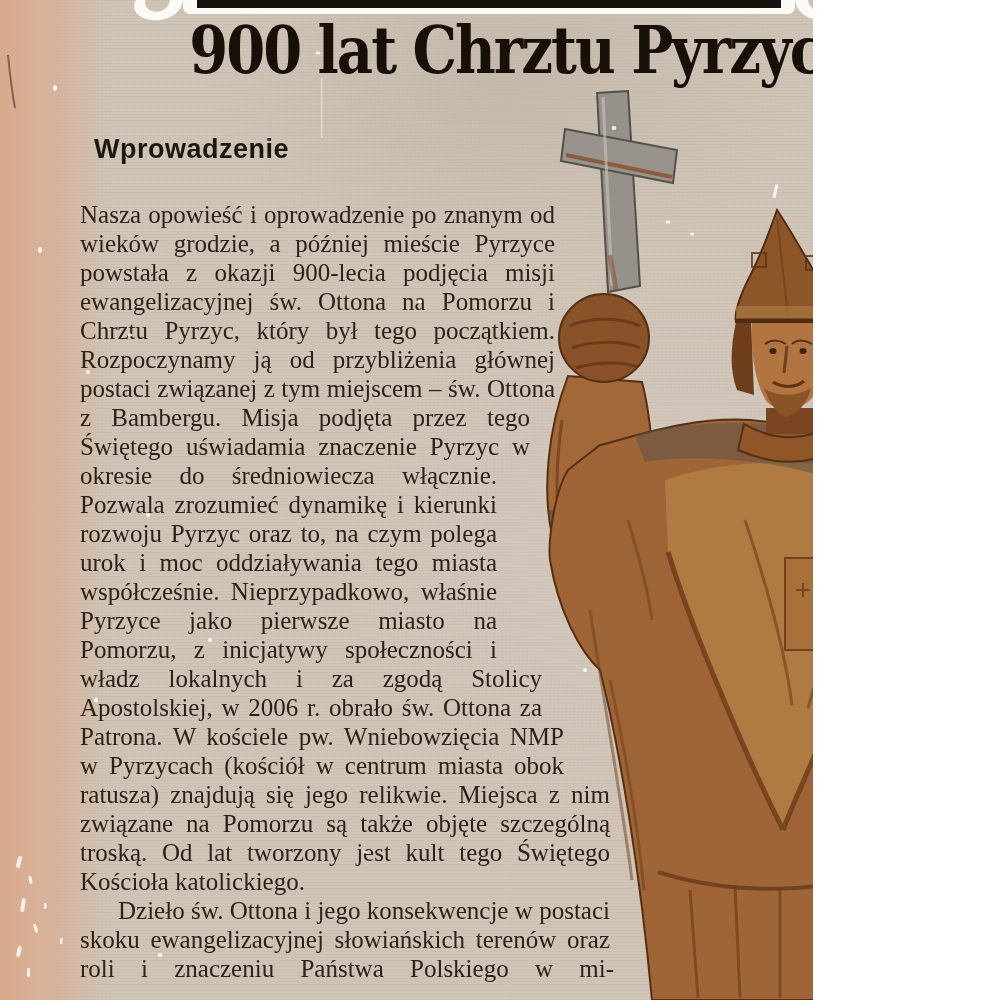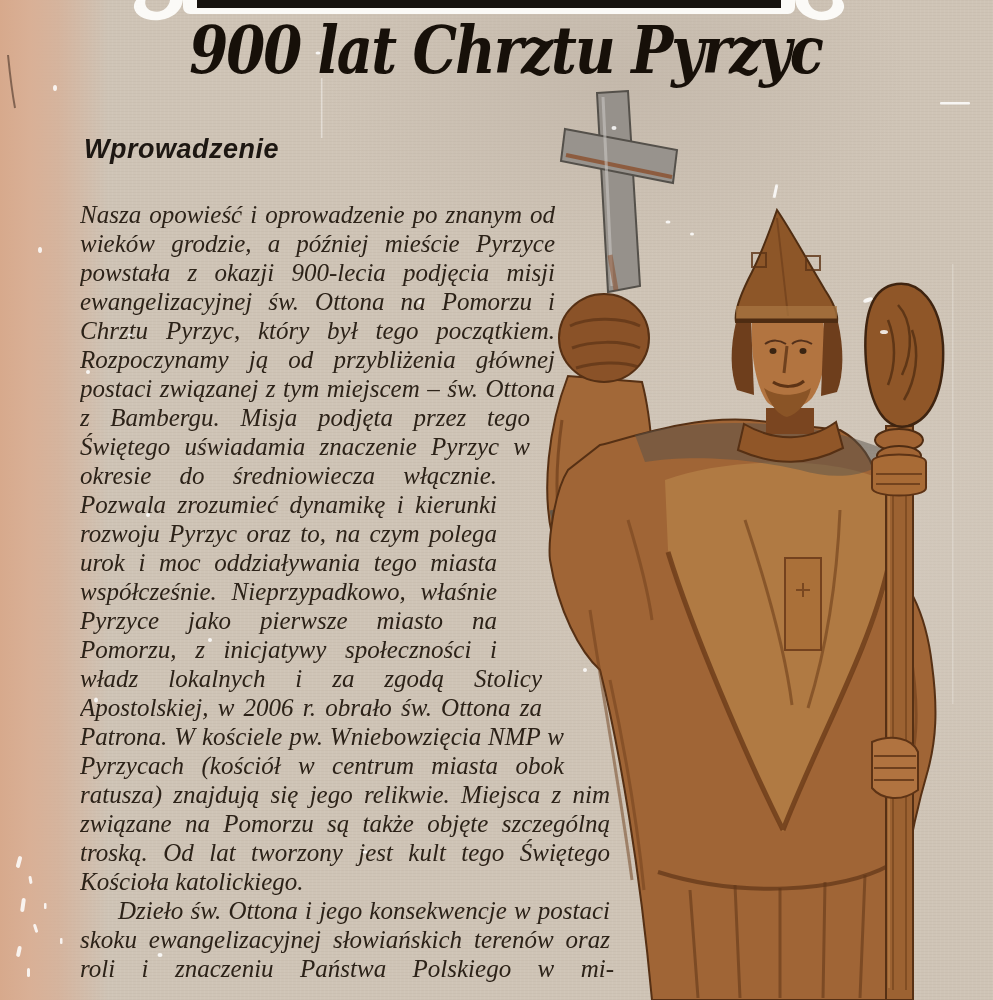--- a/index.html
+++ b/index.html
@@ -1,28 +1,27 @@
 <!DOCTYPE html>
 <html lang="pl"><head>
 <meta charset="utf-8">
 <style>
   html,body{margin:0;padding:0;}
   .page{
     position:relative;
-    width:993px;height:1000px;
+    width:813px;height:1000px;
     overflow:hidden;
     background-color:#cfc4b6;
     background-image:
       linear-gradient(90deg, #d7a98c 0px, #d9b096 30px, rgba(216,174,148,.72) 58px, rgba(216,174,148,0) 108px),
       radial-gradient(ellipse 420px 260px at 62% 8%, rgba(188,176,163,.55), rgba(0,0,0,0) 70%),
       radial-gradient(ellipse 500px 420px at 85% 55%, rgba(214,205,194,.5), rgba(0,0,0,0) 70%),
       repeating-linear-gradient(90deg, rgba(255,255,255,.045) 0 1px, rgba(0,0,0,0) 1px 4px),
       repeating-linear-gradient(0deg, rgba(112,96,80,.05) 0 1px, rgba(0,0,0,0) 1px 3px);
     font-family:"Liberation Serif", serif;
-    font-style:italic;
   }
   .banner{position:absolute;left:0;top:0;width:993px;height:40px;z-index:4;}
   .page-title{
     position:absolute;left:0;top:12px;width:993px;
     text-align:center;
     font-family:"DejaVu Serif", serif;
     font-weight:bold;
     font-size:56px;
     letter-spacing:-2px;
     color:#171009;
@@ -32,21 +31,21 @@
     padding-left:18px;box-sizing:border-box;
   }
   .statue{position:absolute;left:540px;top:90px;width:455px;height:910px;z-index:1;pointer-events:none;}
   .specks{position:absolute;left:0;top:0;width:993px;height:1000px;z-index:5;pointer-events:none;}
   .content{
     position:absolute;left:80px;top:132px;width:913px;height:868px;
     z-index:2;overflow:hidden;
     color:#2c2218;
   }
   .section-heading{
-    margin:0 0 34px 4px;
+    margin:0 0 34px 14px;
     font-family:"Liberation Sans", sans-serif;
     font-weight:bold;
     font-size:27px;
     line-height:34px;
     color:#1d1712;
     letter-spacing:.5px;
   }
   .fl{float:right;clear:right;}
   .f0{width:438px;height:230px;}
   .f1{width:463px;height:58px;}

